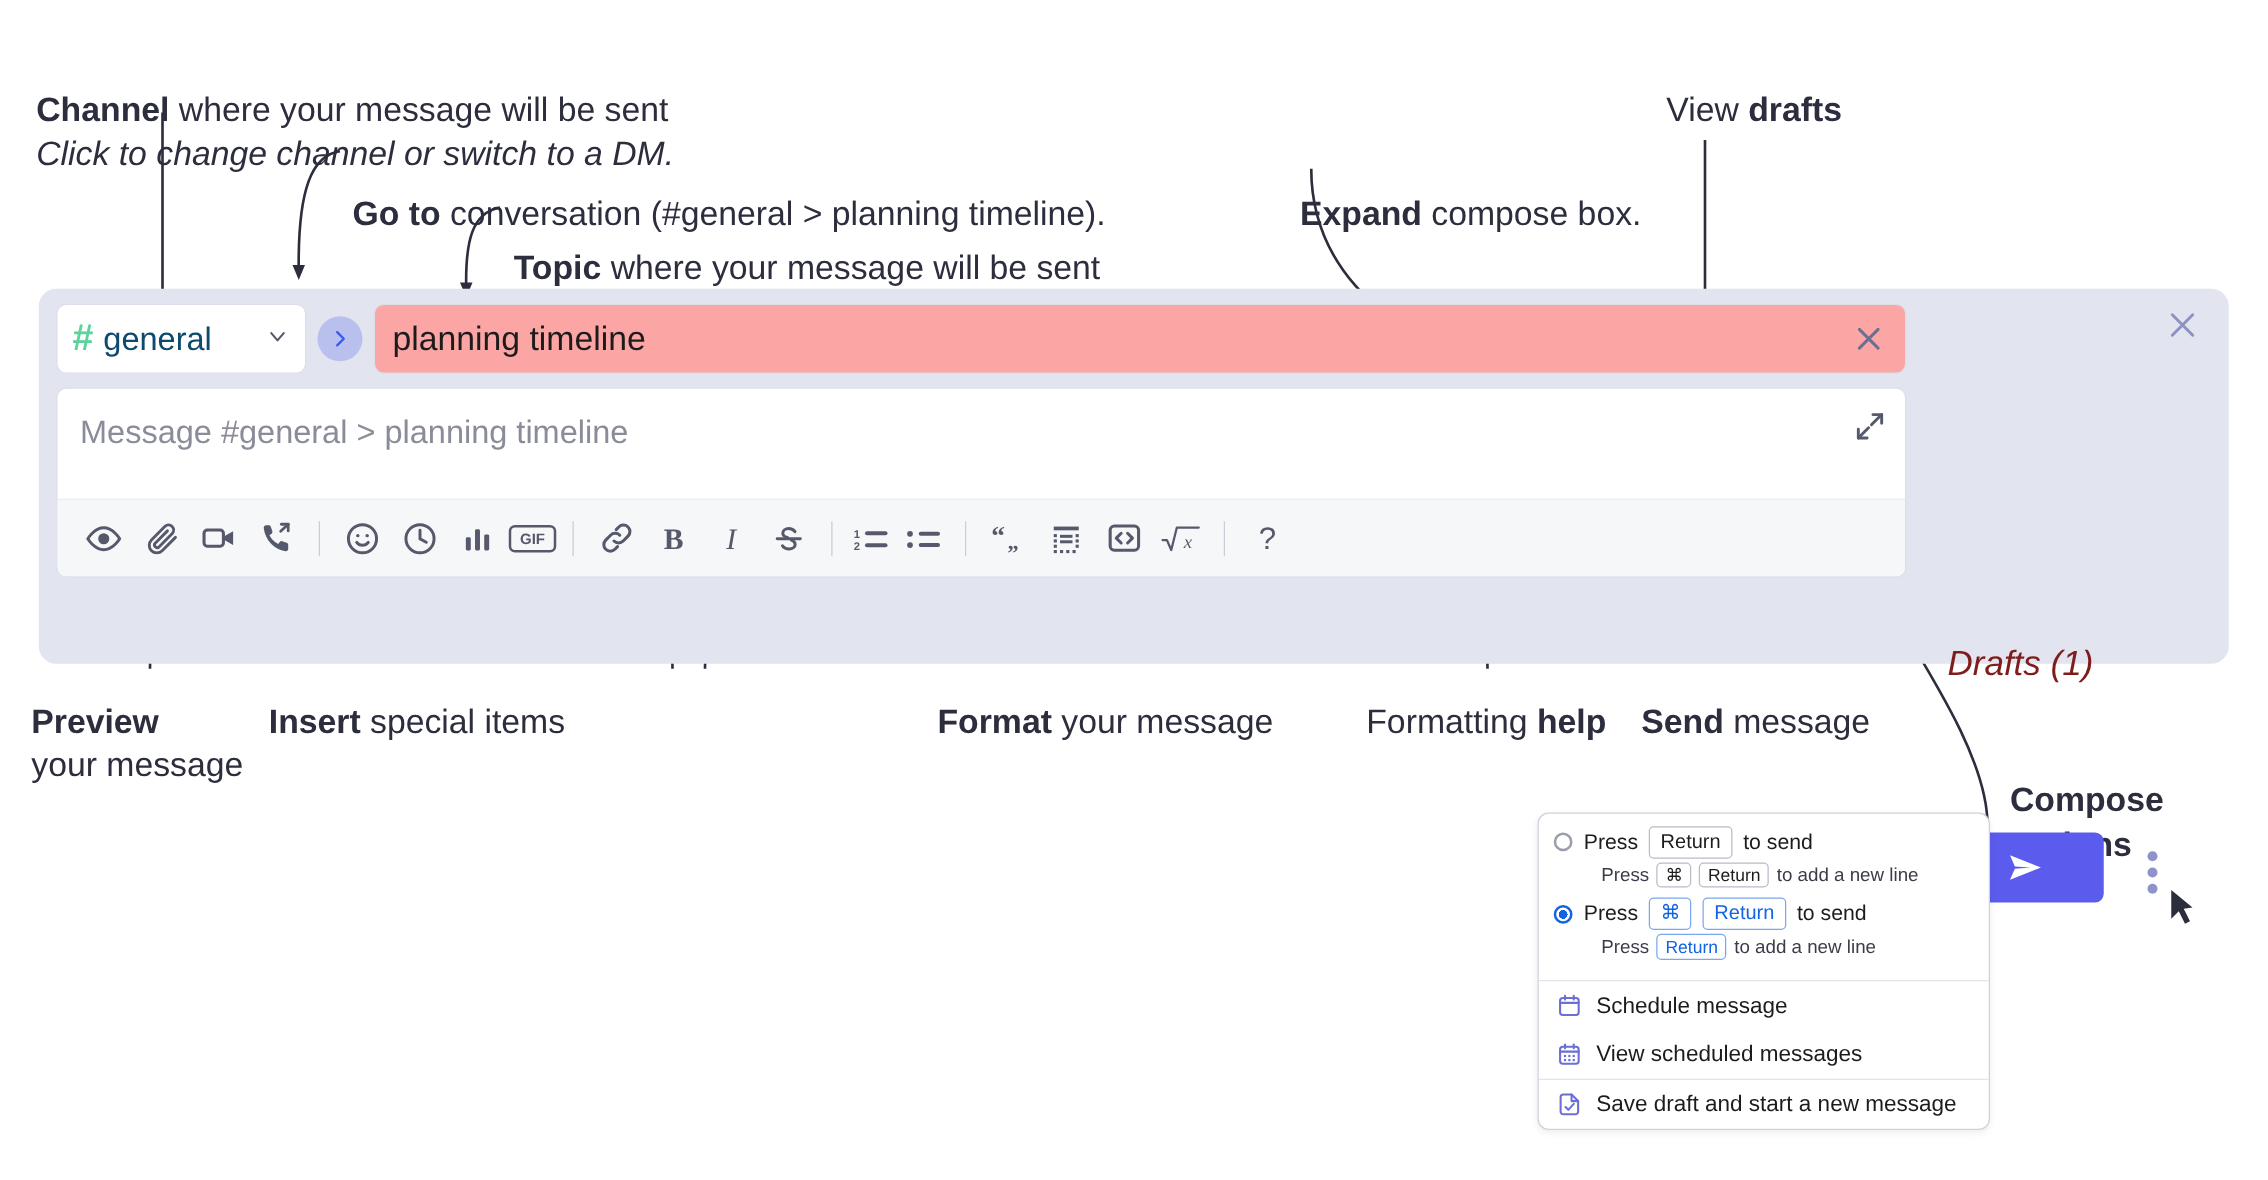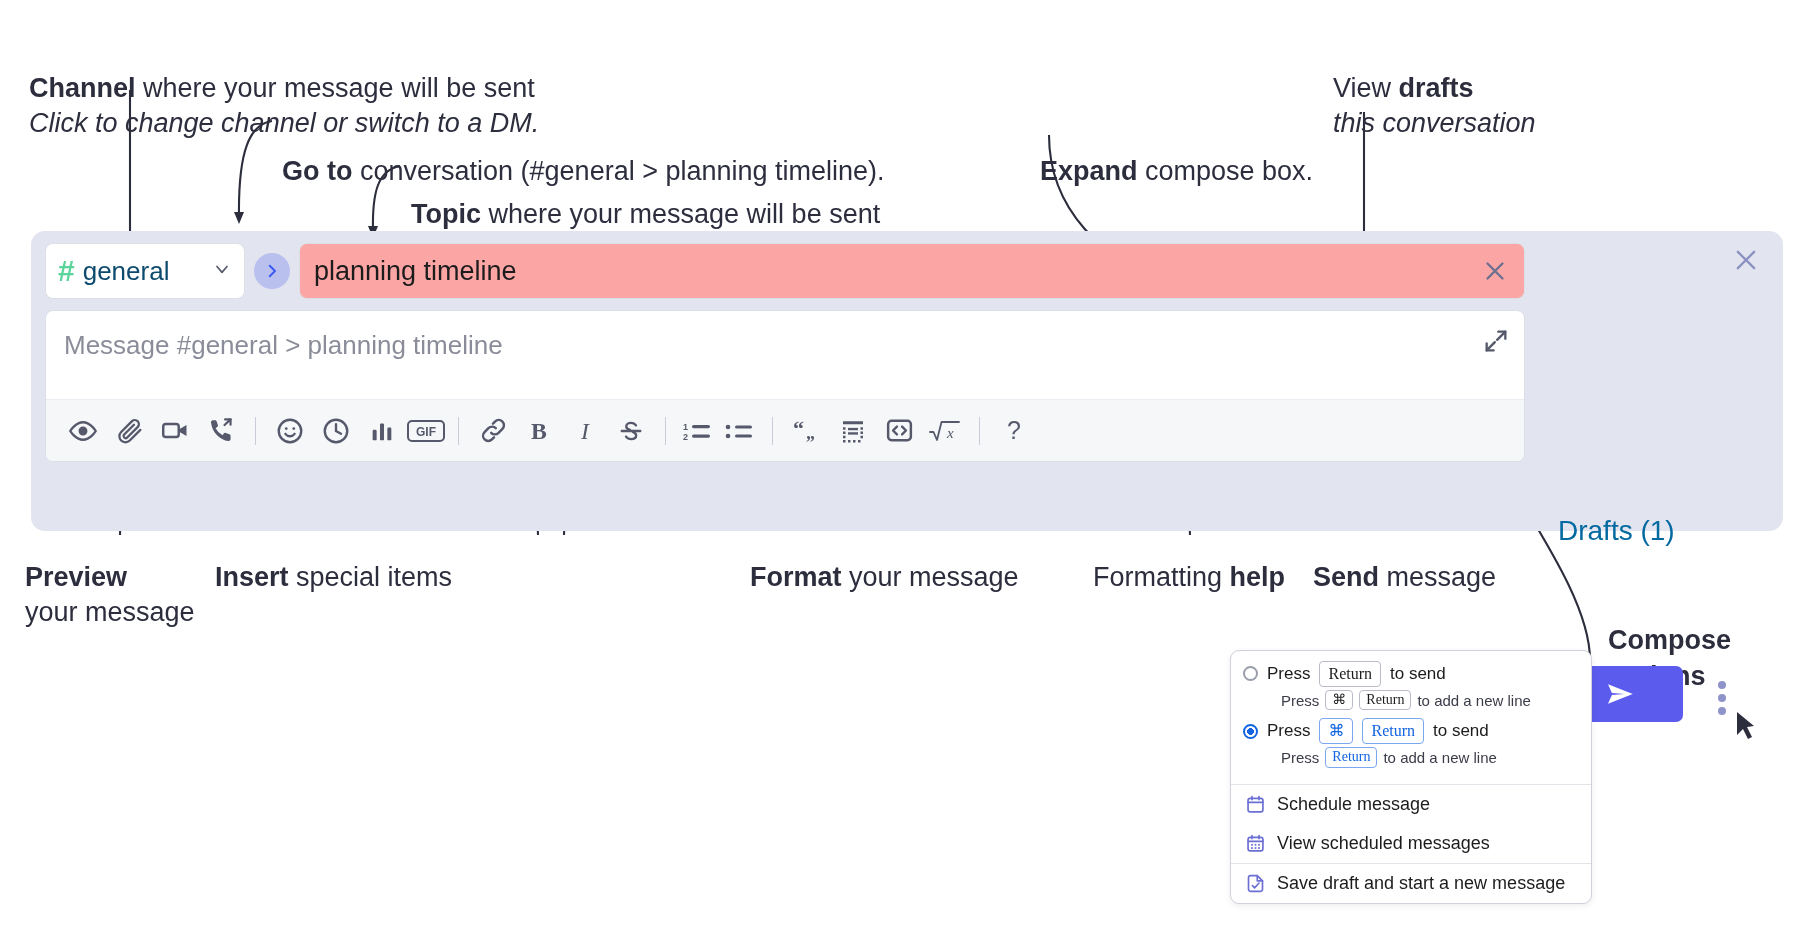--- a/index.html
+++ b/index.html
@@ -57,21 +57,21 @@
   #expand-btn{position:absolute;right:14px;top:16px;cursor:pointer;}
   #toolbar{
     height:61px;background:#f6f7f9;border-top:1px solid #ebedf2;
     display:flex;align-items:center;padding:0 14px;gap:0;
   }
   .tb{width:46px;height:46px;display:flex;align-items:center;justify-content:center;cursor:pointer;flex:none;}
   .tb.w-sm{width:42px;}
   .sep{width:1px;height:28px;background:#c9cdd8;margin:0 11px;flex:none;}
 
   #drafts-link{
-    position:absolute;left:1527px;top:284px;font-size:28px;color:#0369a1;cursor:pointer;
+    position:absolute;left:1527px;top:284px;font-size:28px;color:#7f1d1d;cursor:pointer;font-style:italic;
   }
   #send-button{
     position:absolute;left:1525px;top:435px;width:127px;height:56px;border-radius:7px;
     background:#5b5ced;display:flex;align-items:center;justify-content:center;cursor:pointer;
   }
   #compose-options-btn{
     position:absolute;left:1678px;top:450px;width:26px;height:34px;
     display:flex;flex-direction:column;align-items:center;justify-content:space-between;cursor:pointer;
   }
   #compose-options-btn i{display:block;width:8px;height:8px;border-radius:50%;background:#8e93c9;}
@@ -85,21 +85,21 @@
   }
   .opt-group{padding:10px 12px 8px 12px;}
   .opt-row{display:flex;align-items:center;gap:9px;}
   .opt-row.main{margin-bottom:3px;}
   .opt-sub{margin:0 0 8px 38px;display:flex;align-items:center;gap:6px;font-size:15px;color:#3b3c49;}
   .radio{width:15px;height:15px;border:2px solid #9a9daa;border-radius:50%;flex:none;box-sizing:border-box;}
   .radio.on{border-color:#1264e0;background:
       radial-gradient(circle, #1264e0 0 45%, #fff 46% 100%);}
   .key{
     display:inline-block;border:1px solid #b9bcc7;border-radius:4px;background:#fff;
-    padding:1px 8px;font-size:16px;line-height:1.35;color:#1d1c1d;white-space:nowrap;font-family:Liberation Serif, serif;
+    padding:1px 8px;font-size:16px;line-height:1.35;color:#1d1c1d;white-space:nowrap;
   }
   .key.sm{font-size:14px;padding:0 6px;}
   .key.blue{border-color:#7aa7f0;color:#1264e0;}
   .menu-div{height:1px;background:#e2e4ea;}
   .menu-item{
     display:flex;align-items:flex-start;gap:11px;padding:9px 14px;font-size:18px;cursor:pointer;
   }
   .mi-icon{width:21px;height:21px;flex:none;}
 </style>
 </head>
@@ -117,21 +117,20 @@
 <div class="ann ann-lg" style="left:411px;top:149px;">
   <b>Topic</b><span> where your message will be sent</span>
 </div>
 
 <div class="ann ann-lg" style="left:1040px;top:106px;">
   <b>Expand</b><span> compose box.</span>
 </div>
 
 <div class="ann ann-lg" style="left:1333px;top:23px;">
   <div><span>View </span><b>drafts</b></div>
-  <div><i>this conversation</i></div>
 </div>
 
 <div class="ann ann-lg" style="left:25px;top:512px;">
   <div><b>Preview</b></div>
   <div><span>your message</span></div>
 </div>
 
 <div class="ann ann-lg" style="left:215px;top:512px;">
   <b>Insert</b><span> special items</span>
 </div>

